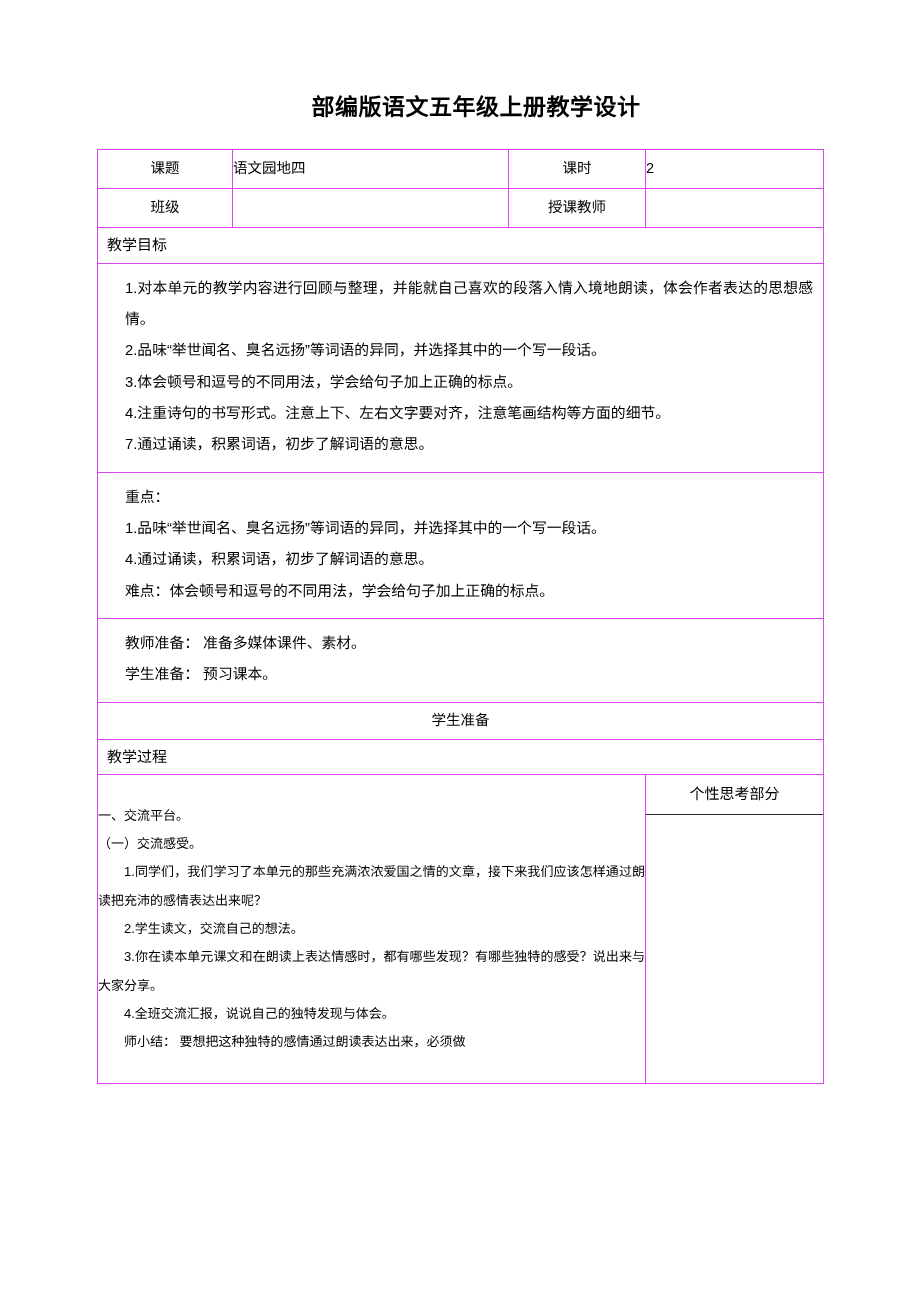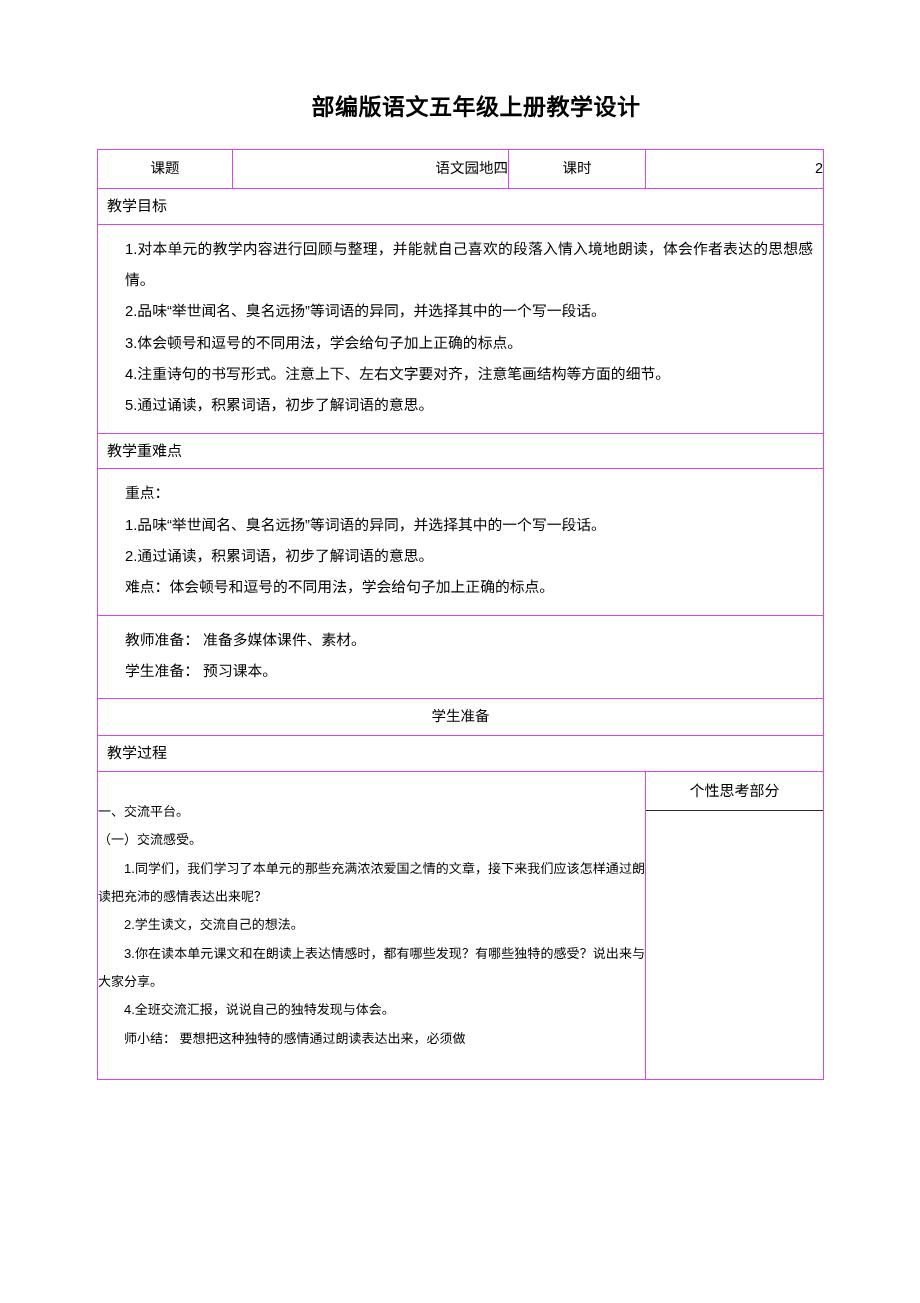--- a/index.html
+++ b/index.html
@@ -52,21 +52,21 @@
   }
   
   .hdr-row td {
     height: 38px;
   }
   .hdr-label {
     text-align: center;
     font-size: 15px;
   }
   .hdr-value {
-    text-align: right;
+    text-align: left;
     font-size: 15px;
   }
   
   .section-label td {
     height: 34px;
   }
   .section-label .cell-pad {
     padding-left: 9px;
     font-size: 15px;
   }
@@ -136,51 +136,52 @@
     </colgroup>
     <tbody>
 
       <tr class="hdr-row">
         <td class="hdr-label">课题</td>
         <td class="hdr-value">语文园地四</td>
         <td class="hdr-label">课时</td>
         <td class="hdr-value">2</td>
       </tr>
 
+      <tr class="hdr-row">
+        <td class="hdr-label">班级</td>
+        <td class="hdr-value"></td>
+        <td class="hdr-label">授课教师</td>
+        <td class="hdr-value"></td>
+      </tr>
 
       <tr class="section-label">
         <td colspan="4">
           <div class="cell-pad">教学目标</div>
         </td>
       </tr>
 
       <tr>
         <td colspan="4">
           <div class="body-block">
             <p>1.对本单元的教学内容进行回顾与整理，并能就自己喜欢的段落入情入境地朗读，体会作者表达的思想感情。</p>
             <p>2.品味“举世闻名、臭名远扬”等词语的异同，并选择其中的一个写一段话。</p>
             <p>3.体会顿号和逗号的不同用法，学会给句子加上正确的标点。</p>
             <p>4.注重诗句的书写形式。注意上下、左右文字要对齐，注意笔画结构等方面的细节。</p>
-            <p>5.通过诵读，积累词语，初步了解词语的意思。</p>
+            <p>7.通过诵读，积累词语，初步了解词语的意思。</p>
           </div>
         </td>
       </tr>
 
-      <tr class="section-label">
-        <td colspan="4">
-          <div class="cell-pad">教学重难点</div>
-        </td>
-      </tr>
 
       <tr>
         <td colspan="4">
           <div class="body-block">
             <p>重点：</p>
             <p>1.品味“举世闻名、臭名远扬”等词语的异同，并选择其中的一个写一段话。</p>
-            <p>2.通过诵读，积累词语，初步了解词语的意思。</p>
+            <p>4.通过诵读，积累词语，初步了解词语的意思。</p>
             <p>难点：体会顿号和逗号的不同用法，学会给句子加上正确的标点。</p>
           </div>
         </td>
       </tr>
 
 
       <tr>
         <td colspan="4">
           <div class="body-block">
             <p>教师准备： 准备多媒体课件、素材。</p>

